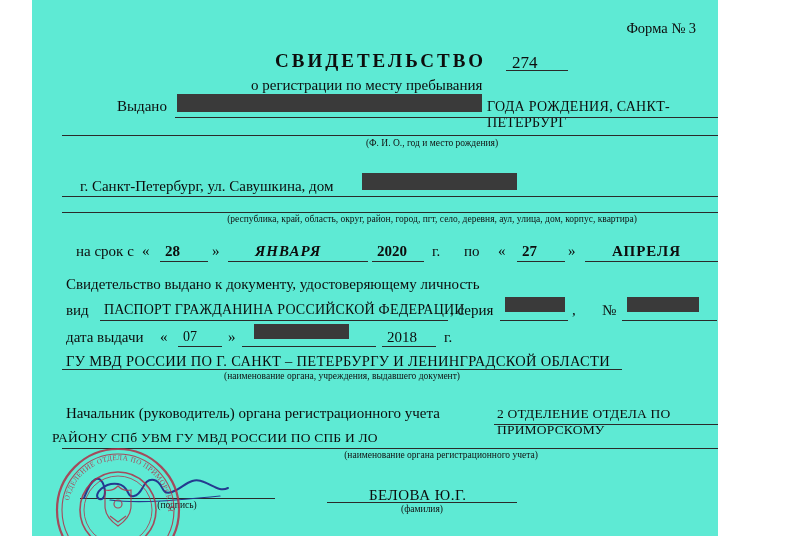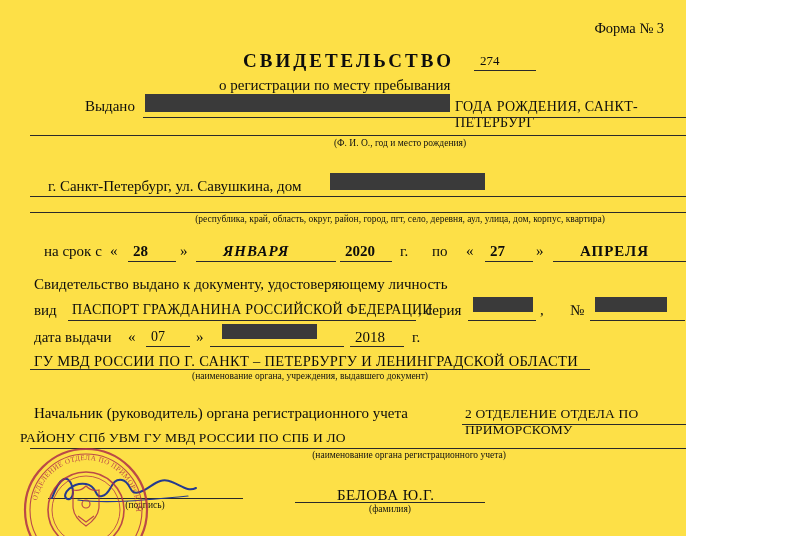--- a/index.html
+++ b/index.html
@@ -9,21 +9,22 @@
   }
   body {
     font-family: "Liberation Serif", serif;
     color: #0d0d0d;
   }
   #doc {
     position: relative;
     width: 686px;
     height: 536px;
     overflow: hidden;
-    background: #fde047;
+    background: #5eead4;
+    margin-left: 32px;
   }
 
   
   .abs { position: absolute; }
   .line {
     position: absolute;
     border-bottom: 1px solid #2a2a2a;
     height: 0;
   }
   .redact {
@@ -47,21 +48,21 @@
   }
   #title-main {
     left: 243px;
     top: 50px;
     font-size: 19px;
     letter-spacing: 3px;
   }
   #title-number {
     left: 480px;
     top: 53px;
-    font-size: 13px;
+    font-size: 17px;
   }
   #title-sub {
     left: 219px;
     top: 77px;
     font-size: 15px;
   }
 
   
   #issued-label { left: 85px; top: 98px; font-size: 15px; }
   #birth-place  { left: 455px; top: 99px; font-size: 14px; letter-spacing: 0.3px; }

